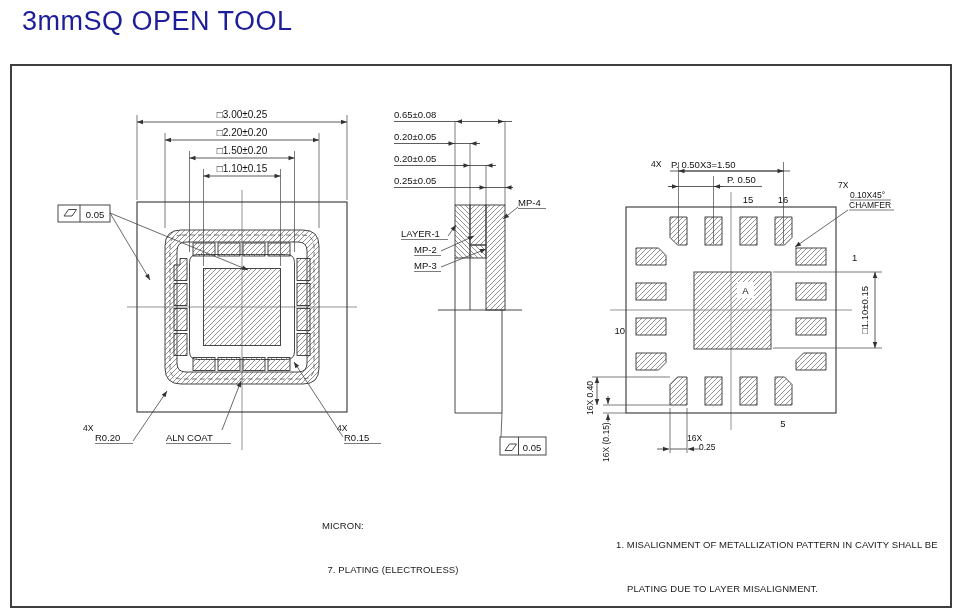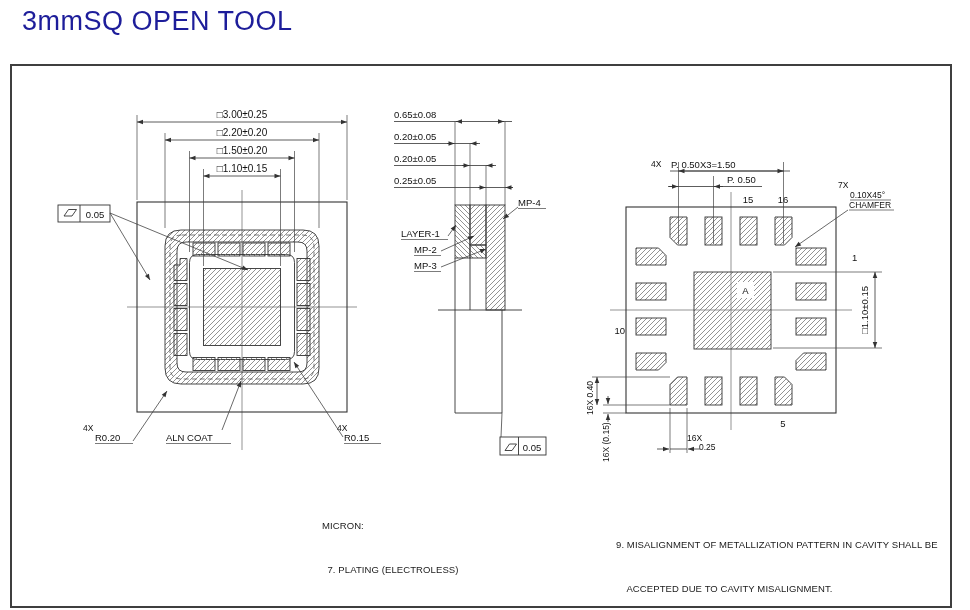--- a/index.html
+++ b/index.html
@@ -277,20 +277,20 @@
   <div class="notes" style="left:322px;top:490px;">
     <div>MICRON:</div>
     <div>  7. PLATING (ELECTROLESS)</div>
     <div>        Ni : 1.27~8.89 MICRON.</div>
     
     
     
     
   </div>
   <div class="notes" style="left:616px;top:509px;">
-    <div>9. MISALIGNMENT OF METALLIZATION PATTERN IN CAVITY SHALL BE</div>
-    <div>    ACCEPTED DUE TO CAVITY MISALIGNMENT.</div>
+    <div>1. MISALIGNMENT OF METALLIZATION PATTERN IN CAVITY SHALL BE</div>
+    <div>    PLATING DUE TO LAYER MISALIGNMENT.</div>
     
     
     
     
   </div>
 </div>
 
 </body></html>

